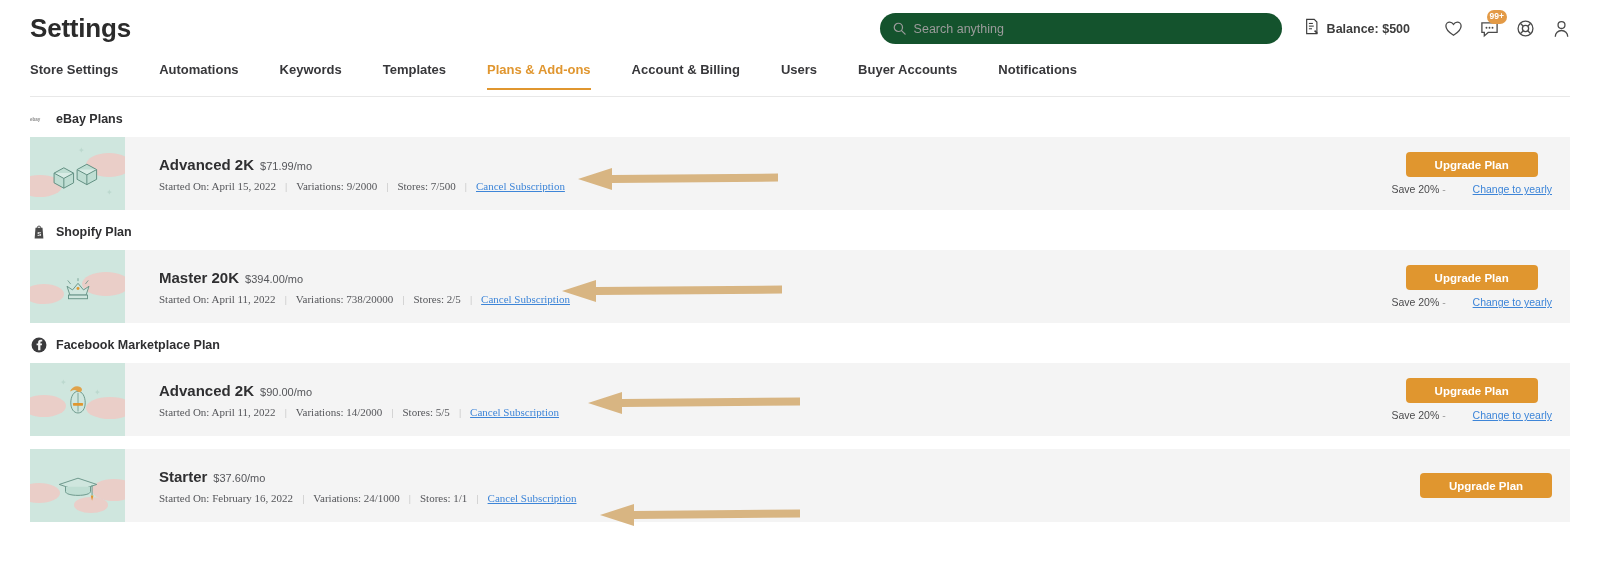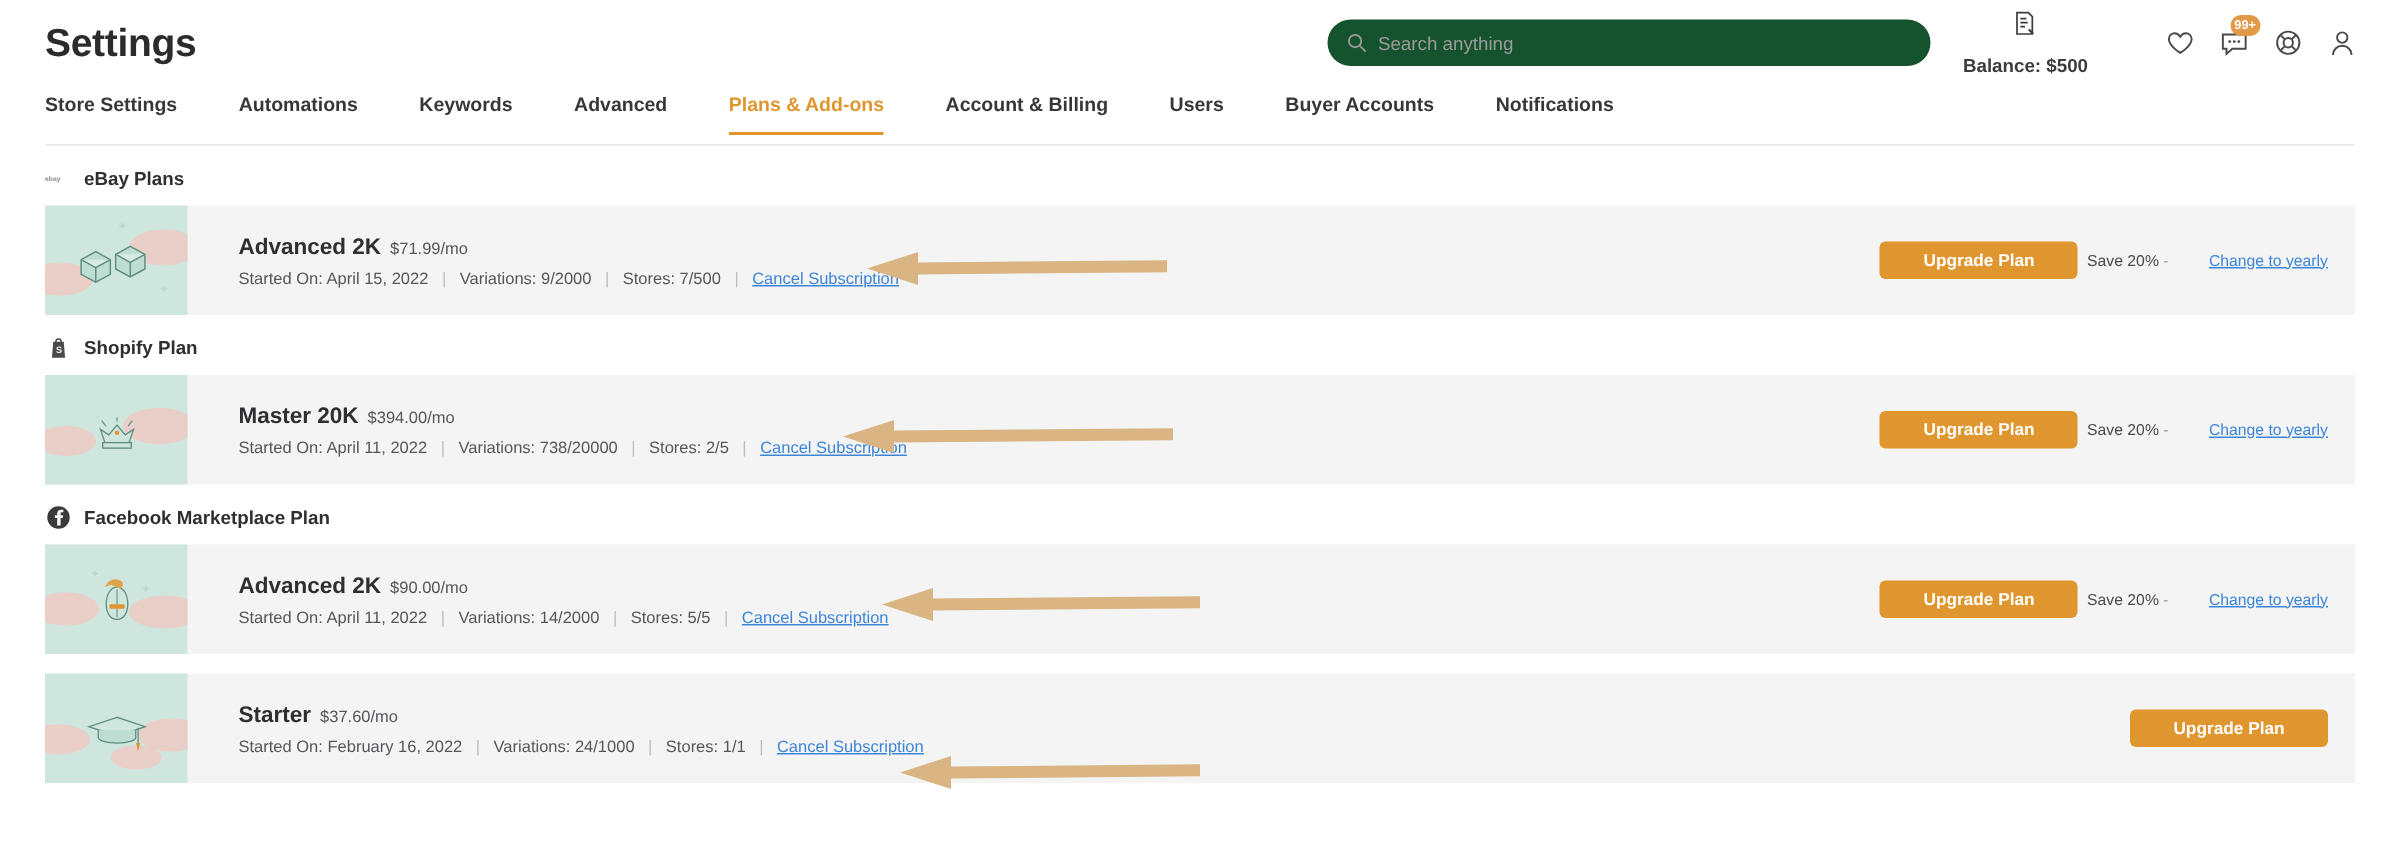--- a/index.html
+++ b/index.html
@@ -43,22 +43,21 @@
   }
   .searchbox .s-ico { width: 15px; height: 15px; flex: 0 0 15px; margin-right: 7px; }
   .searchbox .s-ph {
     font-size: 12.5px;
     color: #9b9b9b;
   }
   .bal-wrap {
     display: flex;
     align-items: center;
     gap: 7px;
-    margin-right: 36px;
-    flex-direction: column;
+    margin-right: 18px;
   }
   .bal-text { font-size: 12.5px; font-weight: bold; color: #3d3d3d; white-space: nowrap; }
   .ico-btn {
     width: 22px; height: 22px;
     margin-left: 14px;
     position: relative;
     display: flex; align-items: center; justify-content: center;
   }
   .badge {
     position: absolute;
@@ -164,34 +163,35 @@
   .plan-price {
     font-size: 11px;
     color: #55565a;
   }
   .plan-meta {
     display: flex;
     align-items: center;
     font-size: 11px;
     color: #55565a;
     white-space: nowrap;
+    font-family: Liberation Serif, serif;
   }
   .plan-meta .sep {
     color: #bdbdbd;
     margin: 0 9px;
   }
   .cancel-link {
     color: #3d85d8;
     font-size: 11px;
   }
   .plan-actions {
     flex: 0 0 auto;
     padding-right: 18px;
     display: flex;
-    flex-direction: row;
+    flex-direction: column;
     align-items: center;
     justify-content: center;
     gap: 6px;
   }
   .upgrade-btn {
     width: 132px;
     height: 25px;
     background: #e0962f;
     border-radius: 4px;
     color: #fff;
@@ -299,21 +299,21 @@
       </svg>
     </div>
 
   </div>
 </div>
 
 <div class="tabs">
   <div class="tab">Store Settings</div>
   <div class="tab">Automations</div>
   <div class="tab">Keywords</div>
-  <div class="tab">Advanced</div>
+  <div class="tab">Templates</div>
   <div class="tab active">Plans &amp; Add-ons</div>
   <div class="tab">Account &amp; Billing</div>
   <div class="tab">Users</div>
   <div class="tab">Buyer Accounts</div>
   <div class="tab">Notifications</div>
 </div>
 
 <div class="content">
 
   <div class="plan-group">

